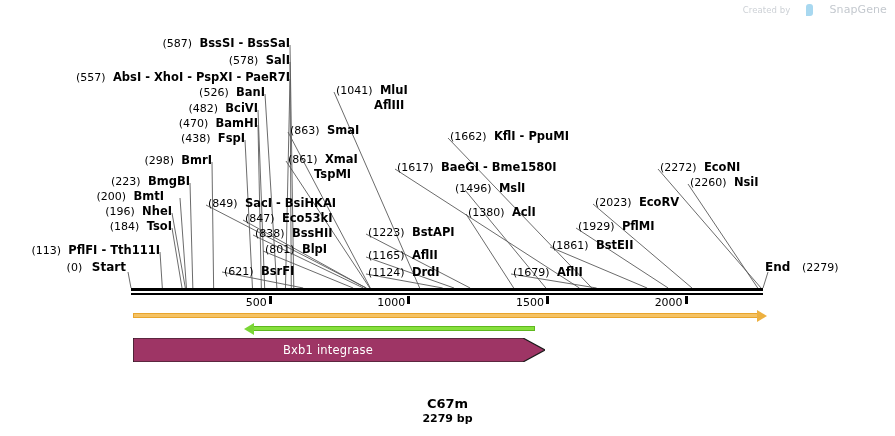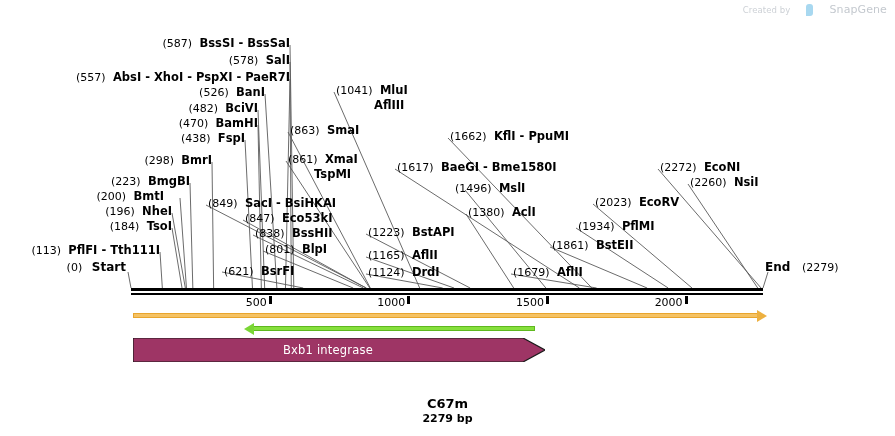--- a/index.html
+++ b/index.html
@@ -252,21 +252,21 @@
       <div class="site-label right-al" style="left: 190px; top: 171px;"><span class="pos">(223)</span>&nbsp;&nbsp;<span class="nm">BmgBI</span></div>
       <div class="site-label" style="left: 455px; top: 178px;"><span class="pos">(1496)</span>&nbsp;&nbsp;<span class="nm">MslI</span></div>
       <div class="site-label right-al" style="left: 164px; top: 186px;"><span class="pos">(200)</span>&nbsp;&nbsp;<span class="nm">BmtI</span></div>
       <div class="site-label" style="left: 208px; top: 193px;"><span class="pos">(849)</span>&nbsp;&nbsp;<span class="nm">SacI - BsiHKAI</span></div>
       <div class="site-label" style="left: 595px; top: 192px;"><span class="pos">(2023)</span>&nbsp;&nbsp;<span class="nm">EcoRV</span></div>
       <div class="site-label right-al" style="left: 172px; top: 201px;"><span class="pos">(196)</span>&nbsp;&nbsp;<span class="nm">NheI</span></div>
       <div class="site-label" style="left: 245px; top: 208px;"><span class="pos">(847)</span>&nbsp;&nbsp;<span class="nm">Eco53kI</span></div>
       <div class="site-label" style="left: 468px; top: 202px;"><span class="pos">(1380)</span>&nbsp;&nbsp;<span class="nm">AclI</span></div>
       <div class="site-label right-al" style="left: 172px; top: 216px;"><span class="pos">(184)</span>&nbsp;&nbsp;<span class="nm">TsoI</span></div>
       <div class="site-label" style="left: 255px; top: 223px;"><span class="pos">(838)</span>&nbsp;&nbsp;<span class="nm">BssHII</span></div>
-      <div class="site-label" style="left: 578px; top: 216px;"><span class="pos">(1934)</span>&nbsp;&nbsp;<span class="nm">PflMI</span></div>
+      <div class="site-label" style="left: 578px; top: 216px;"><span class="pos">(1929)</span>&nbsp;&nbsp;<span class="nm">PflMI</span></div>
       <div class="site-label" style="left: 368px; top: 222px;"><span class="pos">(1223)</span>&nbsp;&nbsp;<span class="nm">BstAPI</span></div>
       <div class="site-label" style="left: 552px; top: 235px;"><span class="pos">(1861)</span>&nbsp;&nbsp;<span class="nm">BstEII</span></div>
       <div class="site-label right-al" style="left: 160px; top: 240px;"><span class="pos">(113)</span>&nbsp;&nbsp;<span class="nm">PflFI - Tth111I</span></div>
       <div class="site-label" style="left: 265px; top: 239px;"><span class="pos">(801)</span>&nbsp;&nbsp;<span class="nm">BlpI</span></div>
       <div class="site-label" style="left: 368px; top: 245px;"><span class="pos">(1165)</span>&nbsp;&nbsp;<span class="nm">AflII</span></div>
       <div class="site-label" style="left: 224px; top: 261px;"><span class="pos">(621)</span>&nbsp;&nbsp;<span class="nm">BsrFI</span></div>
       <div class="site-label" style="left: 368px; top: 262px;"><span class="pos">(1124)</span>&nbsp;&nbsp;<span class="nm">DrdI</span></div>
       <div class="site-label" style="left: 513px; top: 262px;"><span class="pos">(1679)</span>&nbsp;&nbsp;<span class="nm">AflII</span></div>
     </div>
 

